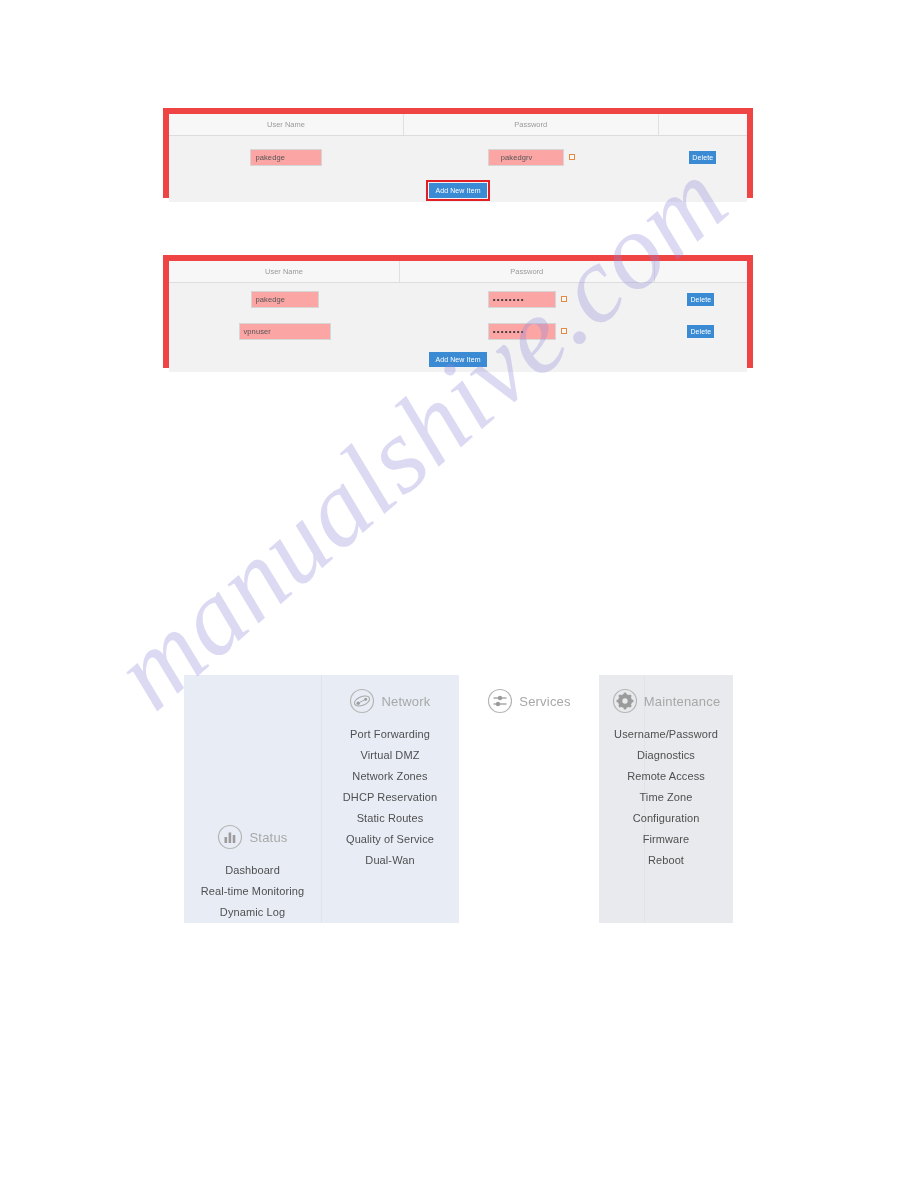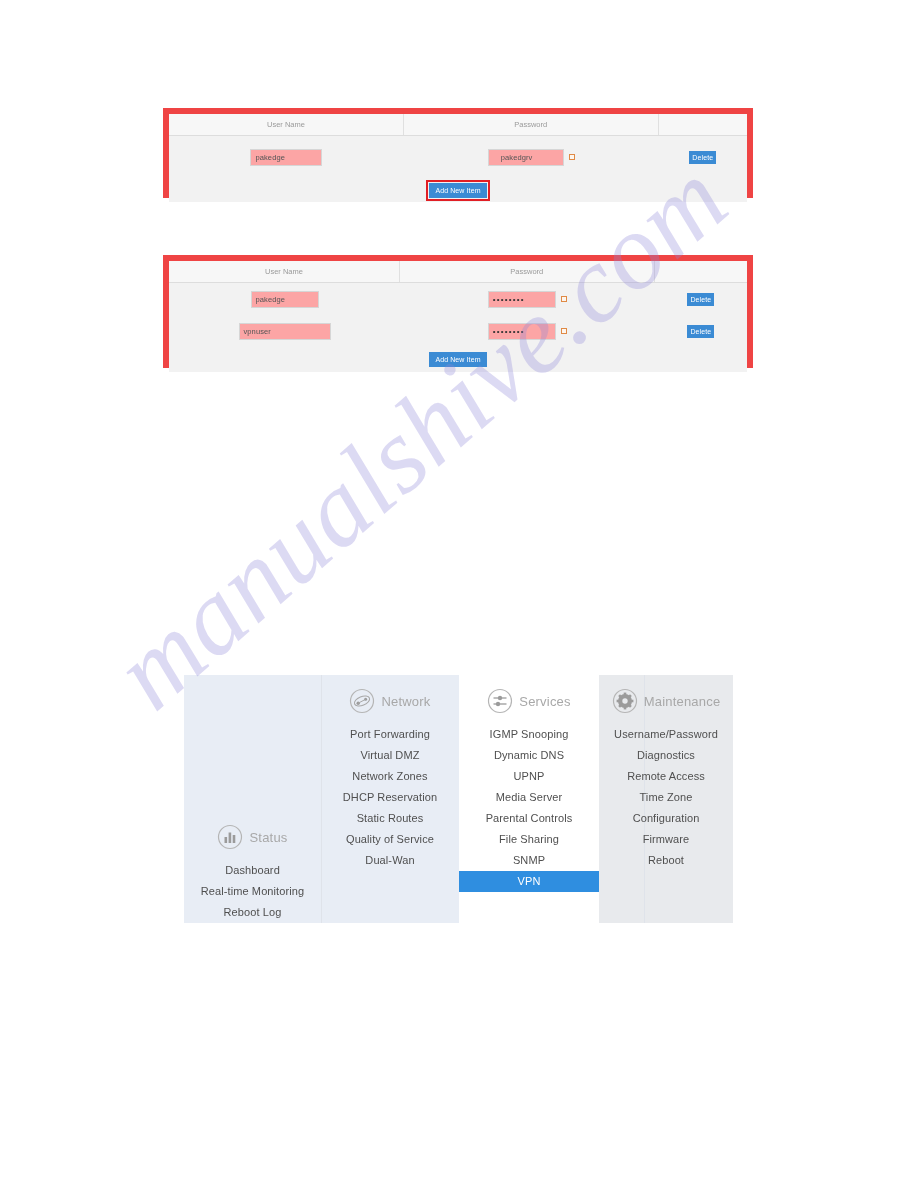--- a/index.html
+++ b/index.html
@@ -312,21 +312,21 @@
         <circle cx="13" cy="13" r="11.5" fill="none" stroke="#b5b5b5" stroke-width="1.2"></circle>
         <rect x="7.5" y="13" width="2.6" height="6" fill="#9b9b9b"></rect>
         <rect x="11.6" y="8.5" width="2.6" height="10.5" fill="#9b9b9b"></rect>
         <rect x="15.7" y="11" width="2.6" height="8" fill="#9b9b9b"></rect>
       </svg>
       <span class="nav-head-label">Status</span>
     </div>
     <div class="nav-items">
       <div class="nav-item">Dashboard</div>
       <div class="nav-item">Real-time Monitoring</div>
-      <div class="nav-item">Reboot Log</div>
+      <div class="nav-item">Dynamic Log</div>
     </div>
   </div>
 
   <div class="nav-col col-network">
     <div class="nav-head">
       <svg class="nav-icon" viewBox="0 0 26 26">
         <circle cx="13" cy="13" r="11.5" fill="none" stroke="#b5b5b5" stroke-width="1.2"></circle>
         <ellipse cx="13" cy="13" rx="8" ry="4.4" fill="none" stroke="#a8a8a8" stroke-width="1.1" transform="rotate(-22 13 13)"></ellipse>
         <circle cx="9.2" cy="15.2" r="1.7" fill="#9b9b9b"></circle>
         <circle cx="16.6" cy="11.3" r="1.5" fill="#9b9b9b"></circle>
@@ -348,30 +348,20 @@
   <div class="nav-col col-services">
     <div class="nav-head">
       <svg class="nav-icon" viewBox="0 0 26 26">
         <circle cx="13" cy="13" r="11.5" fill="none" stroke="#b5b5b5" stroke-width="1.2"></circle>
         <line x1="6.5" y1="10" x2="19.5" y2="10" stroke="#9b9b9b" stroke-width="1.3"></line>
         <line x1="6.5" y1="16" x2="19.5" y2="16" stroke="#9b9b9b" stroke-width="1.3"></line>
         <circle cx="13" cy="10" r="2.2" fill="#9b9b9b"></circle>
         <circle cx="11" cy="16" r="2.2" fill="#9b9b9b"></circle>
       </svg>
       <span class="nav-head-label">Services</span>
-    </div>
-    <div class="nav-items">
-      <div class="nav-item">IGMP Snooping</div>
-      <div class="nav-item">Dynamic DNS</div>
-      <div class="nav-item">UPNP</div>
-      <div class="nav-item">Media Server</div>
-      <div class="nav-item">Parental Controls</div>
-      <div class="nav-item">File Sharing</div>
-      <div class="nav-item">SNMP</div>
-      <div class="nav-item active">VPN</div>
     </div>
   </div>
 
   <div class="nav-col col-maintenance">
     <div class="nav-head">
       <svg class="nav-icon" viewBox="0 0 26 26">
         <circle cx="13" cy="13" r="11.5" fill="none" stroke="#b5b5b5" stroke-width="1.2"></circle>
         <g fill="#9b9b9b">
           <circle cx="13" cy="13" r="7"></circle>
         </g>

